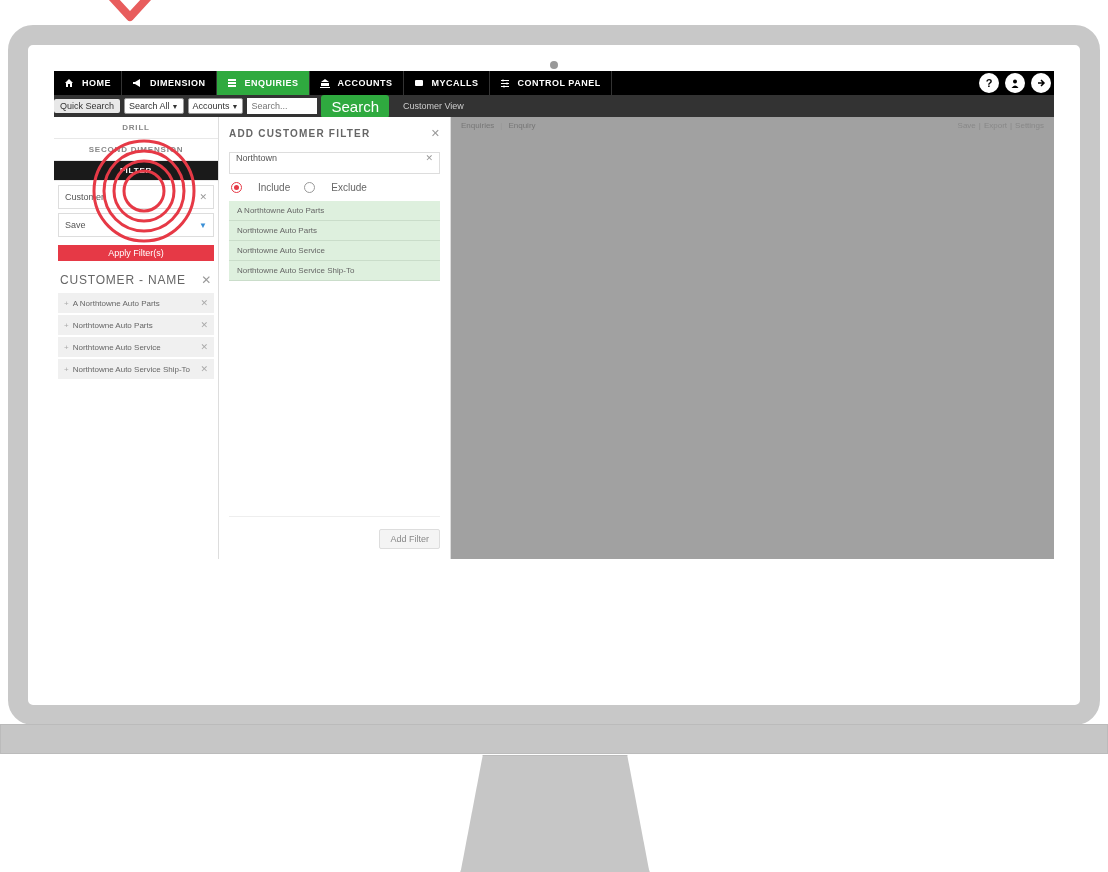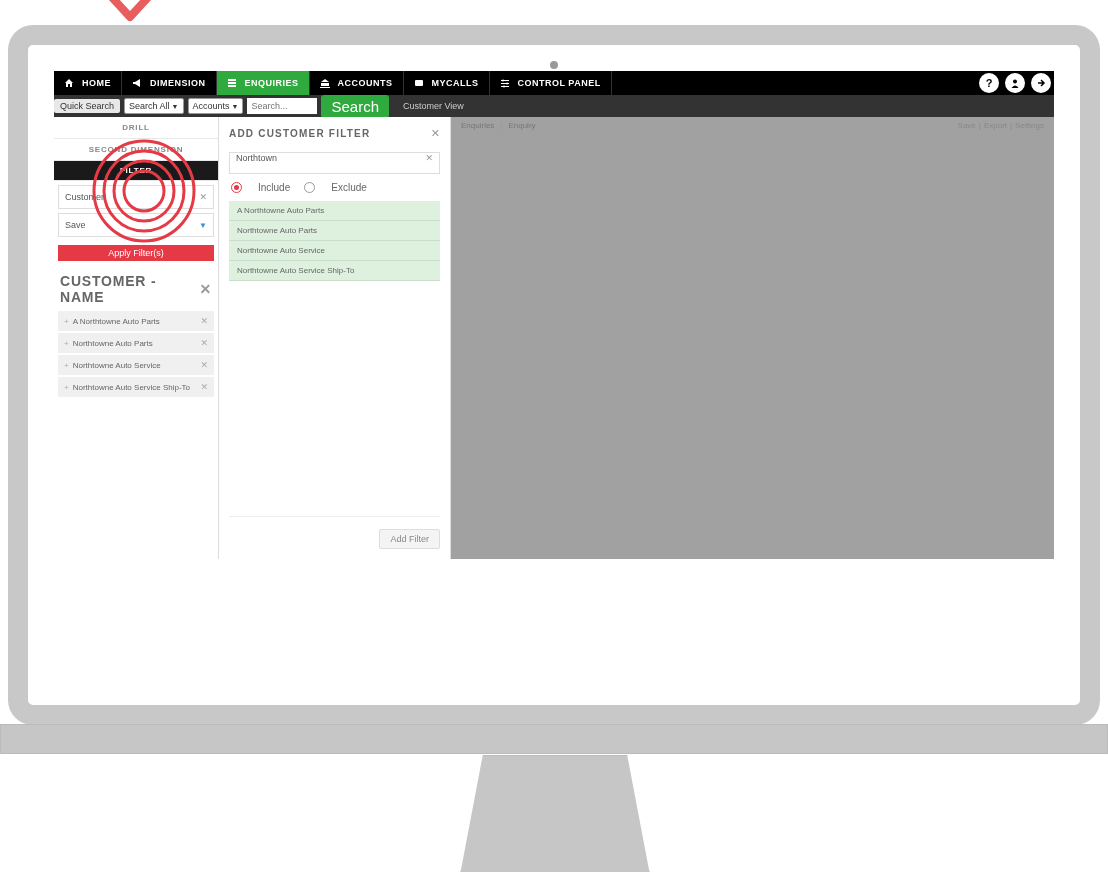--- a/index.html
+++ b/index.html
@@ -43,21 +43,21 @@
 .tab-group { display: flex; flex-direction: column; }
 .tab-item { height: 22px; display: flex; align-items: center; justify-content: center; font-size: 8px; letter-spacing: 0.8px; color: #888; border-bottom: 1px solid #e8e8e8; cursor: pointer; font-weight: bold; }
 .tab-item.dark-bar { background: #1a1a1a; height: 20px; color: #fff; }
 
 .field-row { display: flex; align-items: center; height: 24px; border: 1px solid #ddd; margin: 4px 4px; padding: 0 6px; font-size: 9px; color: #555; justify-content: space-between; background: #fff; }
 .field-row .close { color: #999; cursor: pointer; }
 .field-row .caret-blue { color: #3a8fd6; font-size: 8px; }
 
 .btn-apply { background: #e63946; color: #fff; border: none; width: calc(100% - 8px); margin: 4px; height: 16px; font-size: 9px; cursor: pointer; border-radius: 0; }
 
-.section-header { display: flex; justify-content: space-between; align-items: center; padding: 8px 6px 4px; font-size: 14px; color: #666; letter-spacing: 0.8px; font-weight: bold; }
+.section-header { display: flex; justify-content: space-between; align-items: center; padding: 8px 6px 4px; font-size: 12px; color: #666; letter-spacing: 0.8px; font-weight: normal; }
 .section-header .close { color: #999; cursor: pointer; }
 
 .filter-item { display: flex; align-items: center; height: 20px; background: #f0f0f0; margin: 2px 4px; padding: 0 6px; font-size: 8px; color: #666; justify-content: space-between; }
 .filter-item .plus { color: #aaa; margin-right: 4px; }
 .filter-item .fx { color: #aaa; font-size: 9px; cursor: pointer; }
 .filter-item .label-wrap { display: flex; align-items: center; flex: 1; overflow: hidden; }
 
 
 .modalpane { width: 232px; background: #fff; border-right: 1px solid #ddd; padding: 10px 10px 10px 10px; position: relative; display: flex; flex-direction: column; }
 .modalpane .header { display: flex; justify-content: space-between; align-items: center; margin-bottom: 12px; }

